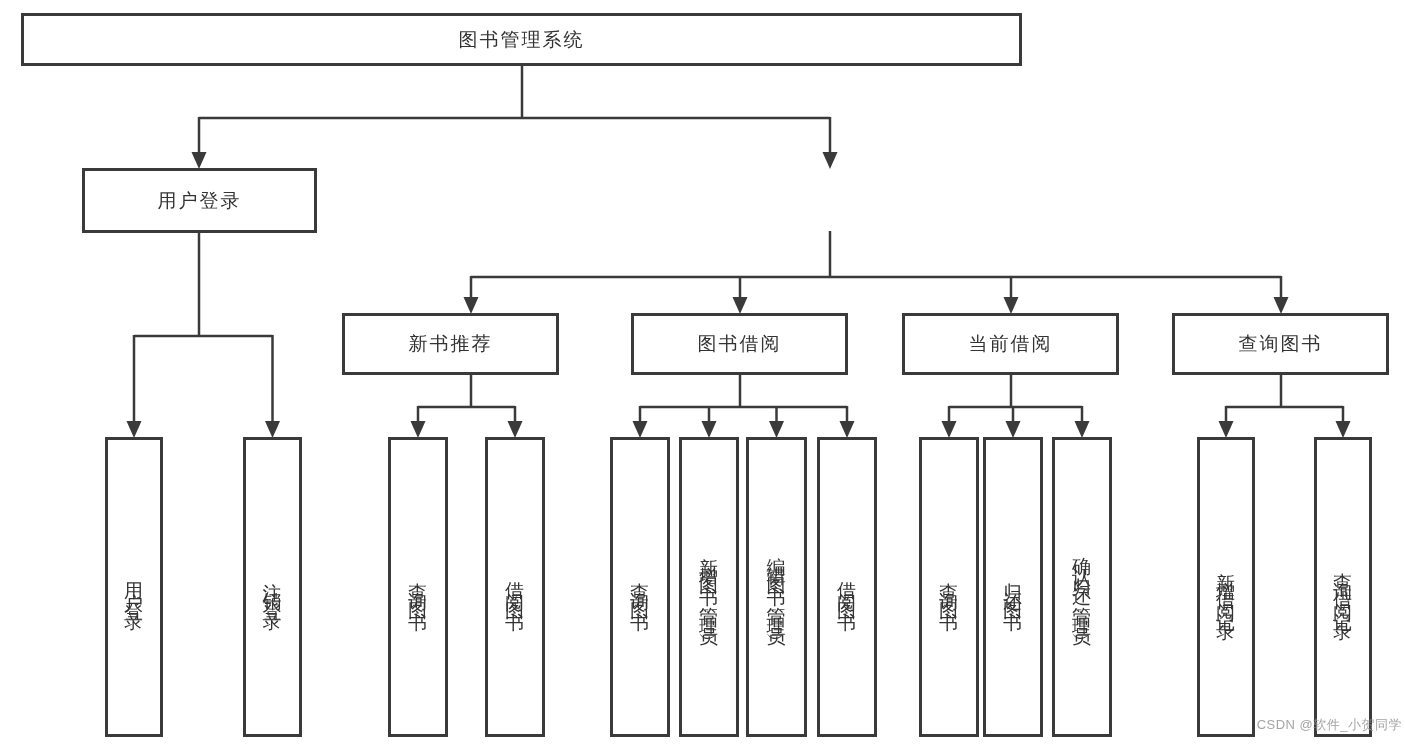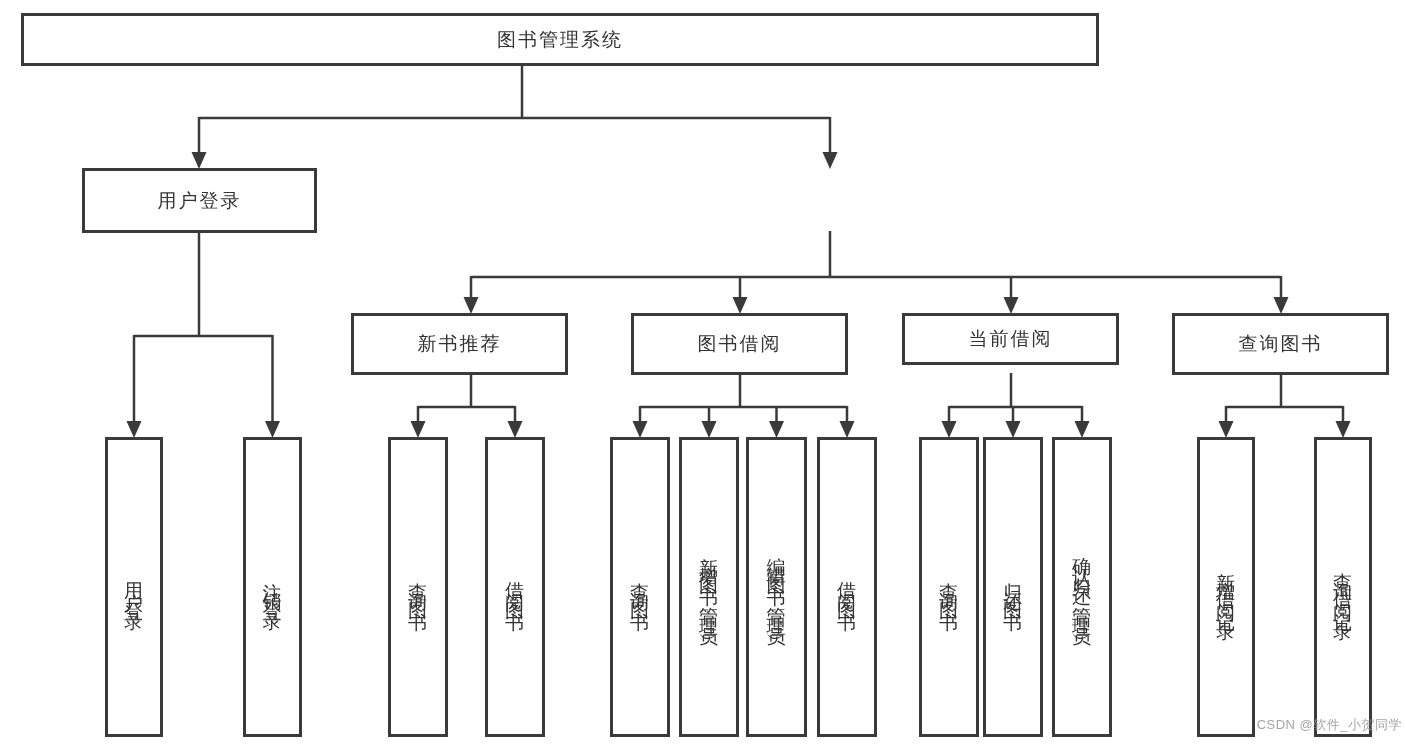--- a/index.html
+++ b/index.html
@@ -122,35 +122,35 @@
       <polygon points="769,421 784,421 776.5,438"></polygon>
       <polygon points="839.5,421 854.5,421 847,438"></polygon>
       <polygon points="941.5,421 956.5,421 949,438"></polygon>
       <polygon points="1005.5,421 1020.5,421 1013,438"></polygon>
       <polygon points="1074.5,421 1089.5,421 1082,438"></polygon>
       <polygon points="1218.5,421 1233.5,421 1226,438"></polygon>
       <polygon points="1335.5,421 1350.5,421 1343,438"></polygon>
     </g>
   </svg>
 
-  <div class="node hnode" style="left:21px; top:13px; width:1078px; height:53px;">
+  <div class="node hnode" style="left:21px; top:13px; width:1001px; height:53px;">
     <span>图书管理系统</span>
   </div>
 
   <div class="node hnode" style="left:82px; top:168px; width:235px; height:65px;">
     <span>用户登录</span>
   </div>
 
-  <div class="node hnode" style="left:351px; top:313px; width:217px; height:62px;">
+  <div class="node hnode" style="left:342px; top:313px; width:217px; height:62px;">
     <span>新书推荐</span>
   </div>
   <div class="node hnode" style="left:631px; top:313px; width:217px; height:62px;">
     <span>图书借阅</span>
   </div>
-  <div class="node hnode" style="left:902px; top:313px; width:217px; height:52px;">
+  <div class="node hnode" style="left:902px; top:313px; width:217px; height:62px;">
     <span>当前借阅</span>
   </div>
   <div class="node hnode" style="left:1172px; top:313px; width:217px; height:62px;">
     <span>查询图书</span>
   </div>
 
   <div class="node leaf" style="left:105px; top:437px; width:58px; height:300px;">
     <span>用户登录</span>
   </div>
   <div class="node leaf" style="left:243px; top:437px; width:59px; height:300px;">

